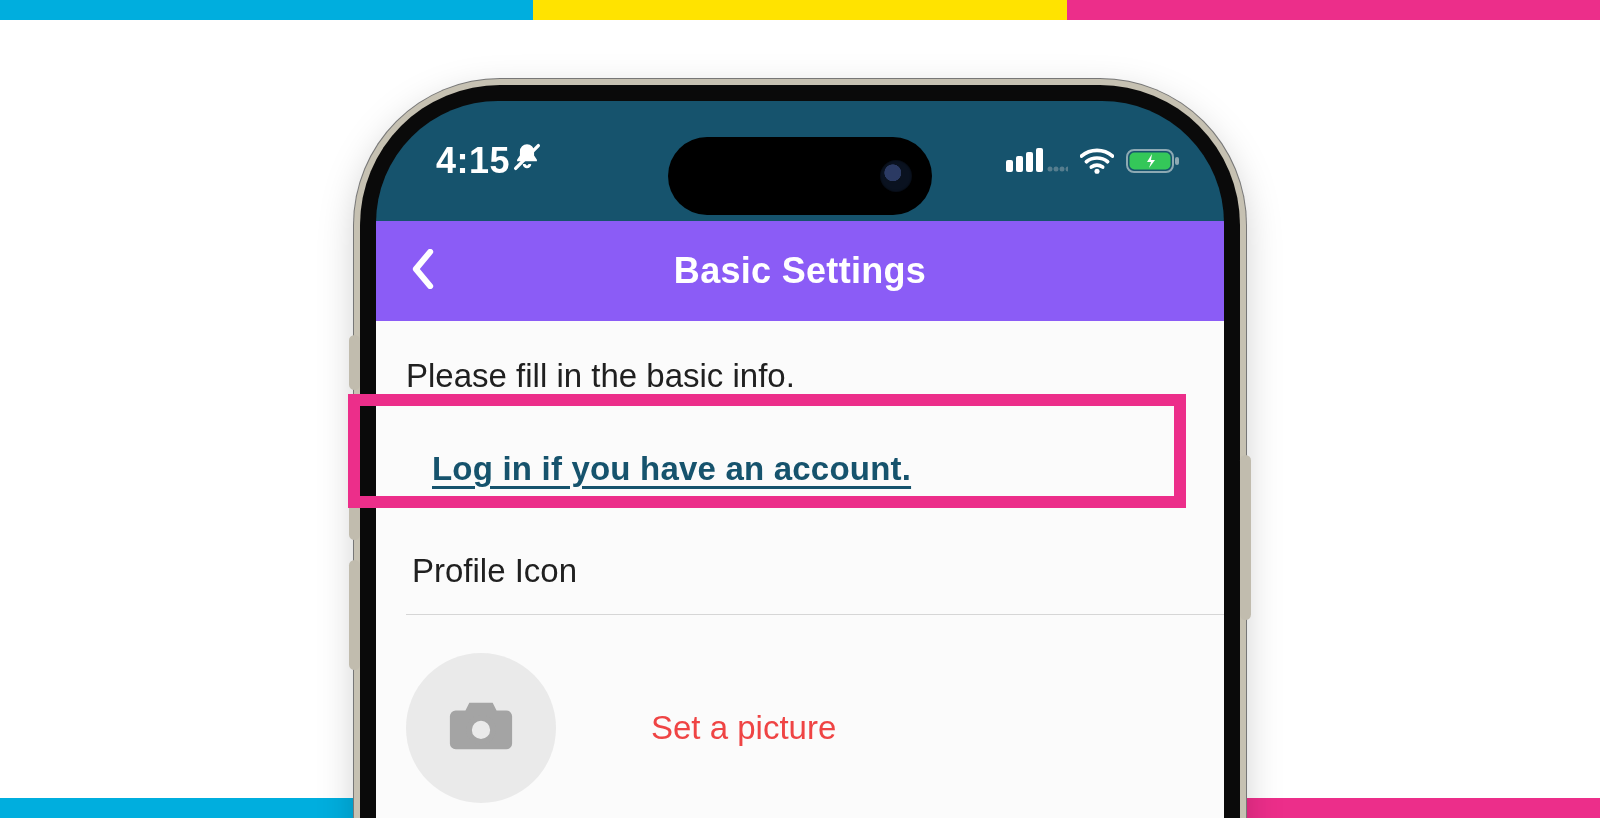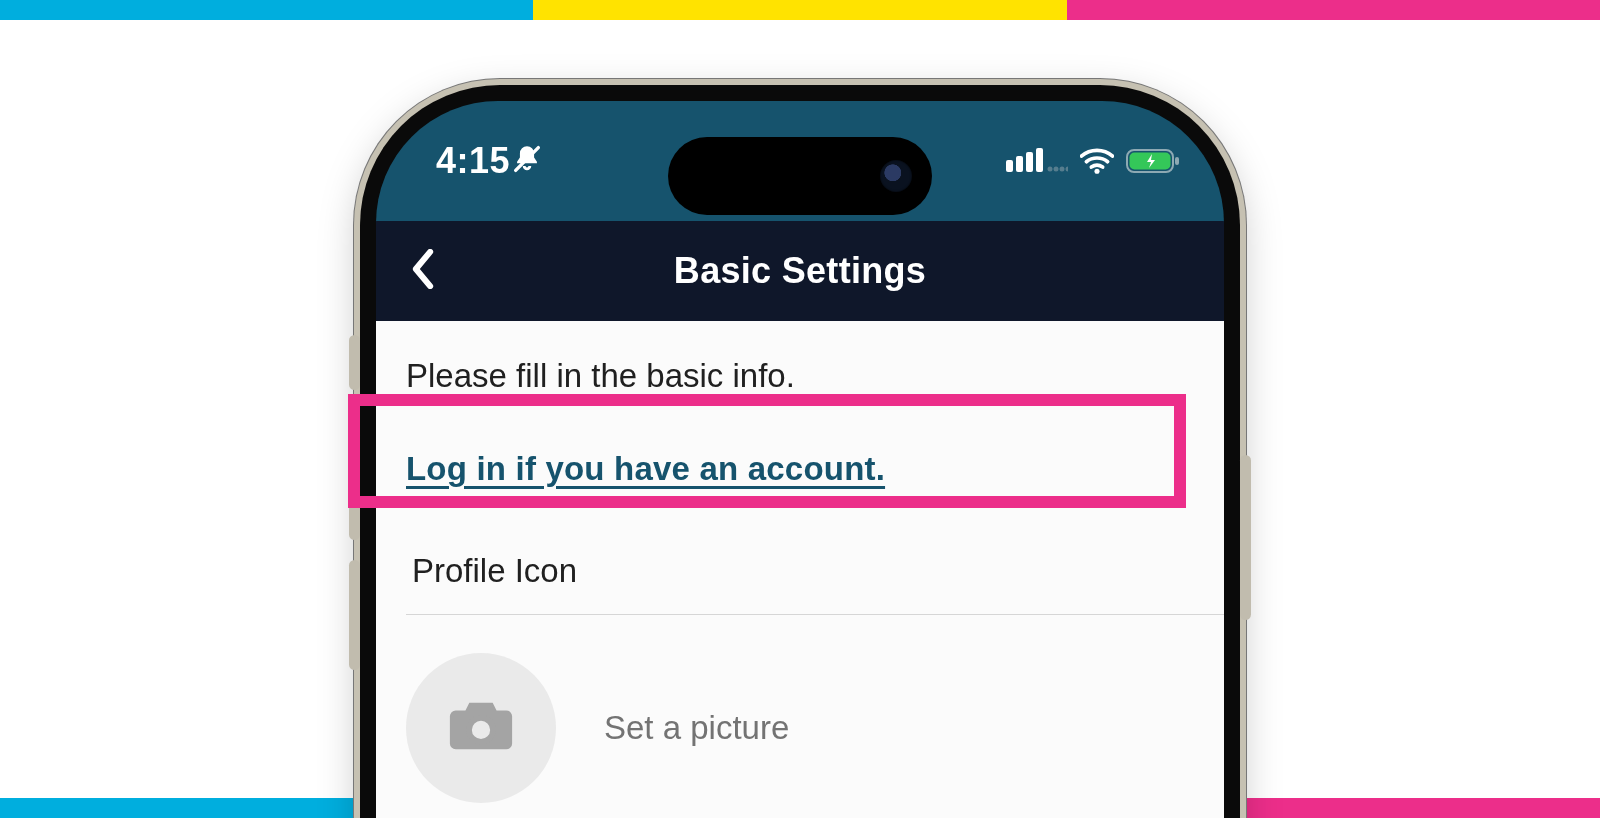--- a/index.html
+++ b/index.html
@@ -60,30 +60,30 @@
     background: radial-gradient(circle at 40% 40%, #2b3a63 0 30%, #0a1220 32% 100%);
     box-shadow: inset 0 0 2px #000;
   }
 
   
   .status-bar{
     position:absolute; top:0; left:0; right:0; height:120px;
     display:flex; align-items:center; justify-content:space-between;
     padding:0 44px 0 60px; color:#fff;
   }
-  .status-left{ display:flex; align-items:center; }
+  .status-left{ display:flex; }
   .time{ font-size:36px; font-weight:600; letter-spacing:.5px;}
   .status-right{ display:flex; align-items:center; gap:12px; }
 
   .status-right svg { display:block; }
 
   
   .navbar{
     position:absolute; top:120px; left:0; right:0; height:100px;
-    background:#0f172a;
+    background:#8b5cf6;
     display:flex; align-items:center; justify-content:center;
     color:#fff;
   }
   .nav-title{ font-size:36px; font-weight:600; letter-spacing:.3px;}
   .back{
     position:absolute; left:22px; top:50%; transform:translateY(-50%);
     display:flex; align-items:center; justify-content:center;
     width:50px; height:50px;
   }
 
@@ -95,20 +95,21 @@
   .intro{
     padding:36px 46px 20px 30px;
     font-size:33px;
     color:#202020;
     font-weight:500;
   }
   .login-row{
     position:relative;
     padding:34px 42px 34px 30px;
     border-top:1px solid transparent;
+    margin-left:26px;
   }
   .login-link{
     color:#16536d;
     text-decoration:underline;
     text-underline-offset:6px;
     font-size:33px;
     font-weight:600;
     letter-spacing:.2px;
   }
   .section-title{
@@ -122,21 +123,21 @@
   }
   .profile-row{
     display:flex; align-items:center; gap:48px;
     padding:38px 30px 44px 30px;
   }
   .avatar{
     width:150px; height:150px; border-radius:50%;
     background:#eaeaea; display:flex; align-items:center; justify-content:center;
   }
   .set-pic{
-    font-size:33px; color:#737373; font-weight:400;
+    font-size:33px; color:#ef4444; font-weight:400;margin-left:47px;
   }
 
   
   .annotation{
     position:absolute;
     left:348px;
     top:394px;
     width:838px;
     height:114px;
     border:12px solid #ec2e8a;

